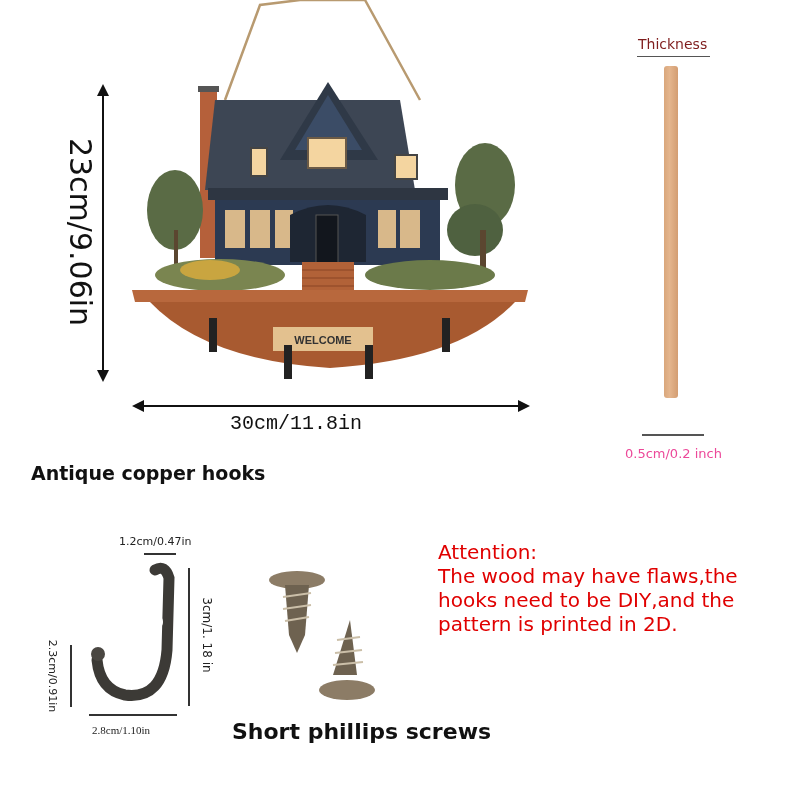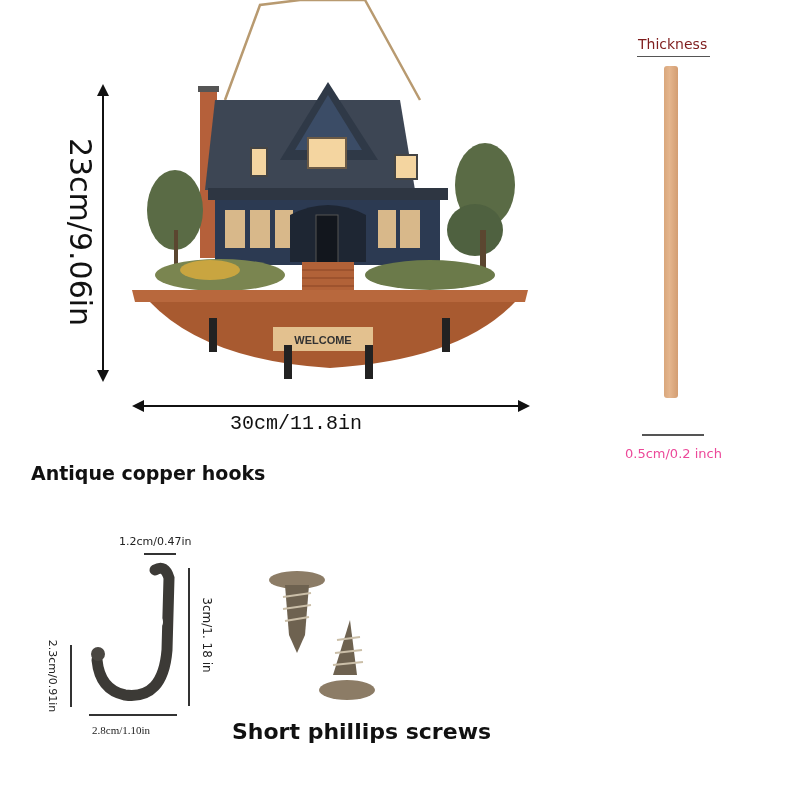--- a/index.html
+++ b/index.html
@@ -129,13 +129,15 @@
   <g stroke="#cbbfa8" stroke-width="2">
       <line x1="72" y1="75" x2="95" y2="72"></line>
       <line x1="70" y1="88" x2="97" y2="85"></line>
       <line x1="68" y1="100" x2="98" y2="97"></line>
     </g>
   <ellipse cx="82" cy="125" rx="28" ry="10" fill="#8c7c66"></ellipse>
 </svg>
 <div class="screws-title">Short phillips screws</div>
 
 <div class="att">
+  <div>Attention:</div>
+  <div>The wood may have flaws,the hooks need to be DIY,and the pattern is printed in 2D.</div>
 </div>
 
 </body></html>

